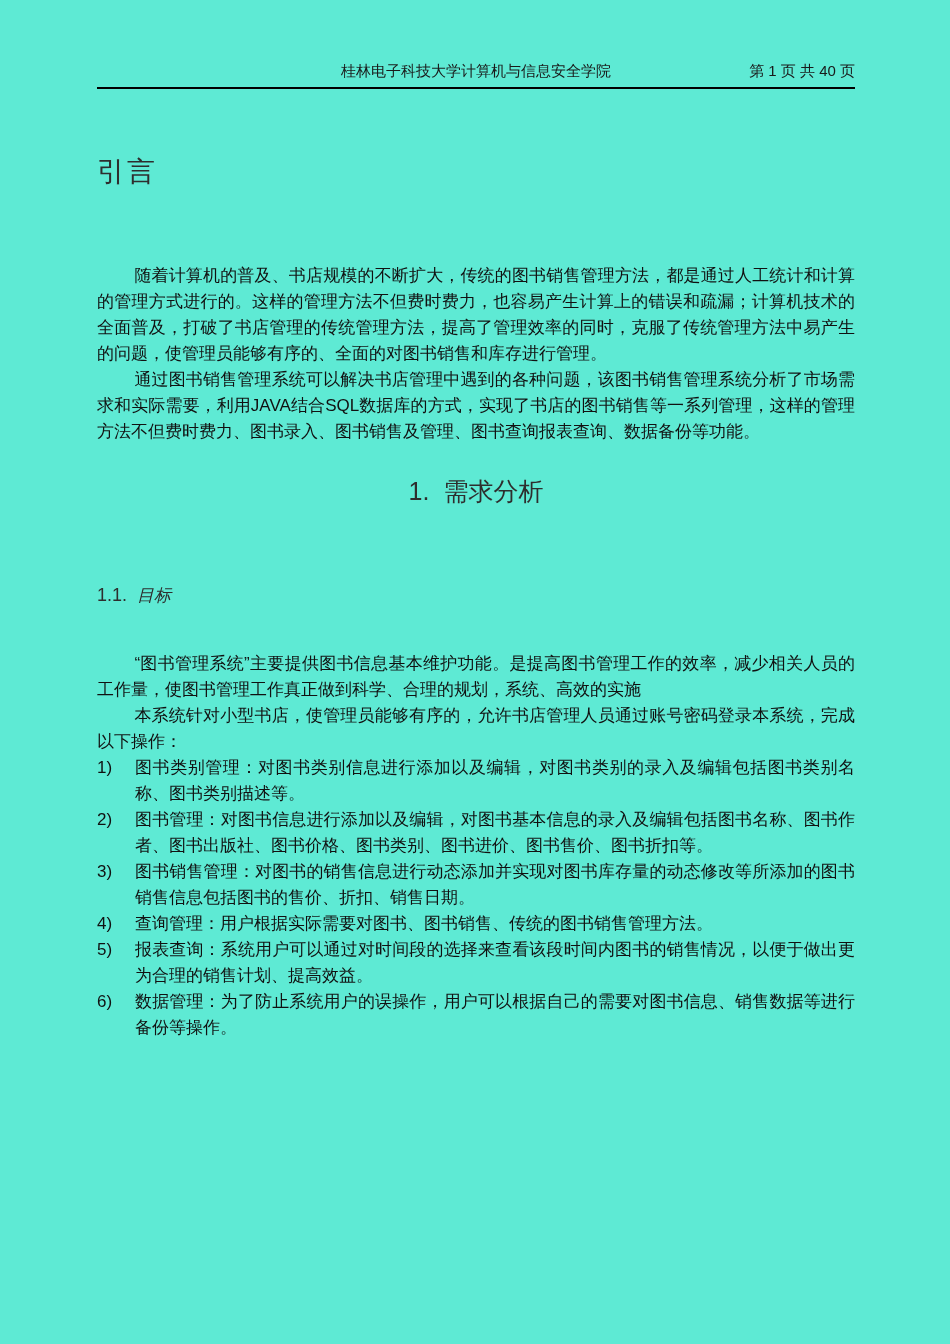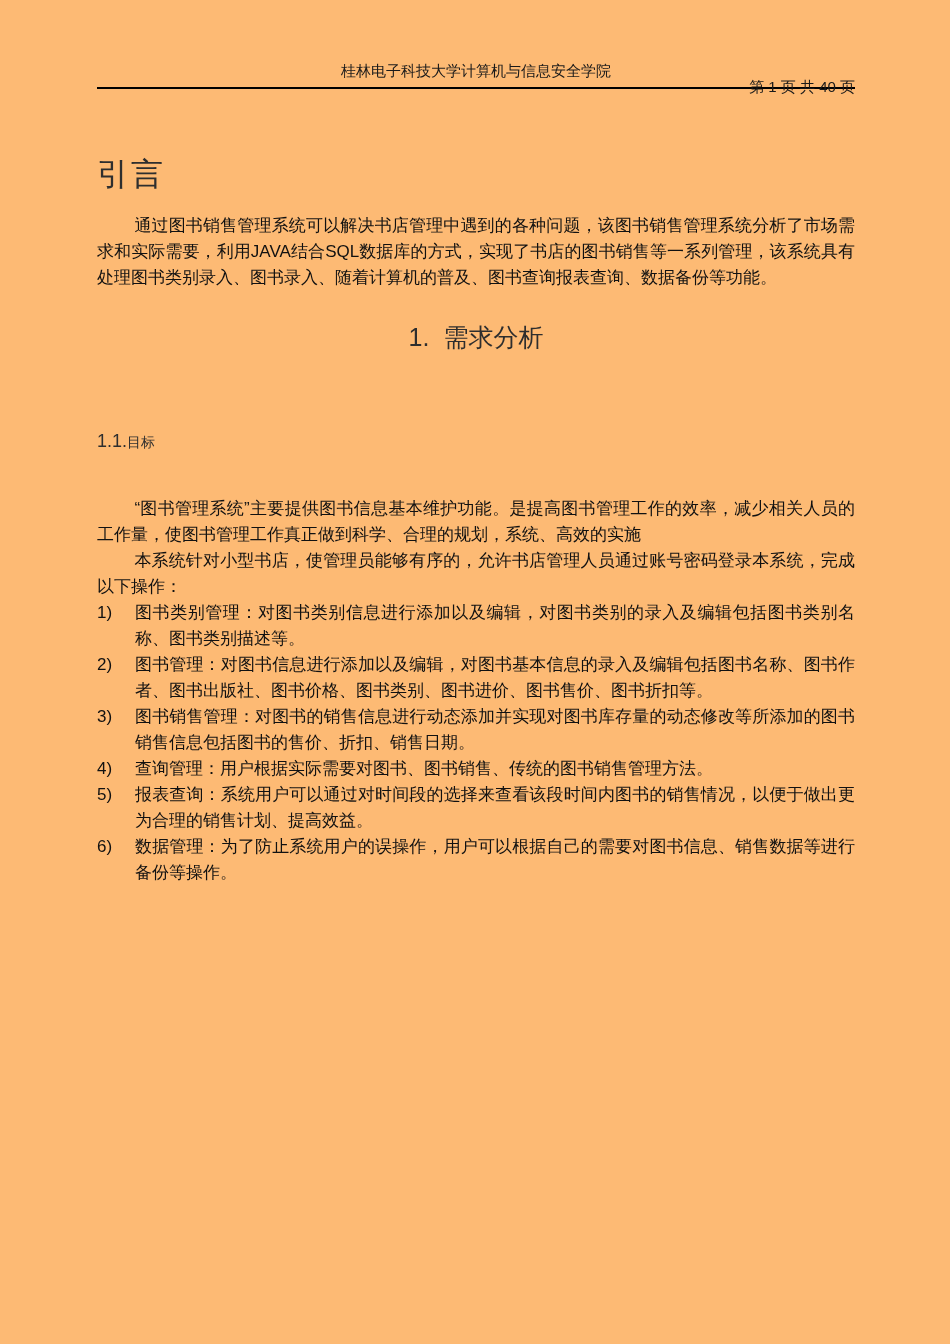--- a/index.html
+++ b/index.html
@@ -1,21 +1,21 @@
 <!DOCTYPE html>
 <html><head>
 <meta charset="utf-8">
 <style>
   html, body { margin: 0; padding: 0; background: #ffffff; }
   .page {
     position: relative;
     width: 950px;
     height: 1344px;
     box-sizing: border-box;
-    background: #fdba74;
+    background: #5eead4;
     padding: 62px 95px 0 97px;
     font-family: "Liberation Sans", sans-serif;
     color: #111111;
     overflow: hidden;
   }
   
   .hdr {
     position: relative;
     height: 21px;
     font-size: 15px;
@@ -24,50 +24,49 @@
   .hdr-center {
     position: absolute;
     left: 50%;
     transform: translateX(-50%);
     white-space: nowrap;
   }
   .hdr-right {
     position: absolute;
     right: 0;
     white-space: nowrap;
-    margin-top: 16px;
   }
   .hdr-rule {
     border: none;
     border-top: 2px solid #000000;
     margin: 4px 0 0 0;
   }
   
   .doc-title {
-    margin: 64px 0 16px 0;
-    font-size: 32px;
+    margin: 64px 0 8px 0;
+    font-size: 28px;
     font-weight: 400;
     color: #2e2e2e;
     letter-spacing: 2px;
   }
   .h-sec1 {
     margin: 30px 0 0 0;
     font-size: 25px;
     font-weight: 400;
     color: #2e2e2e;
     text-align: center;
   }
   .h-sec1 .h-num { margin-right: 14px; }
   .h-sec11 {
     margin: 76px 0 0 0;
     font-weight: 400;
     color: #2e2e2e;
   }
   .h-sec11 .h-num { font-size: 18px; }
-  .h-sec11 .h-txt { font-size: 14px; font-weight: 500; }
+  .h-sec11 .h-txt { font-size: 17px; margin-left: 10px; font-weight: 500; font-style: italic; }
   
   .body-p {
     margin: 0;
     font-size: 17px;
     line-height: 26px;
     text-align: justify;
     color: #111111;
   }
   .indent { text-indent: 2.2em; }
   .p-first { margin-top: 72px; }
@@ -91,21 +90,22 @@
 <div class="page">
 
   <div class="hdr">
     <span class="hdr-center">桂林电子科技大学计算机与信息安全学院</span>
     <span class="hdr-right">第 1 页 共 40 页</span>
   </div>
   <hr class="hdr-rule">
 
   <h1 class="doc-title">引言</h1>
 
-  <p class="body-p indent">通过图书销售管理系统可以解决书店管理中遇到的各种问题，该图书销售管理系统分析了市场需求和实际需要，利用JAVA结合SQL数据库的方式，实现了书店的图书销售等一系列管理，该系统具有处理图书类别录入、图书录入、随着计算机的普及、图书查询报表查询、数据备份等功能。</p>
+  <p class="body-p indent p-first">随着计算机的普及、书店规模的不断扩大，传统的图书销售管理方法，都是通过人工统计和计算的管理方式进行的。这样的管理方法不但费时费力，也容易产生计算上的错误和疏漏；计算机技术的全面普及，打破了书店管理的传统管理方法，提高了管理效率的同时，克服了传统管理方法中易产生的问题，使管理员能够有序的、全面的对图书销售和库存进行管理。</p>
+  <p class="body-p indent">通过图书销售管理系统可以解决书店管理中遇到的各种问题，该图书销售管理系统分析了市场需求和实际需要，利用JAVA结合SQL数据库的方式，实现了书店的图书销售等一系列管理，这样的管理方法不但费时费力、图书录入、图书销售及管理、图书查询报表查询、数据备份等功能。</p>
 
   <h2 class="h-sec1">
     <span class="h-num">1.</span><span class="h-txt">需求分析</span>
   </h2>
 
   <h3 class="h-sec11">
     <span class="h-num">1.1.</span><span class="h-txt">目标</span>
   </h3>
 
   <p class="body-p indent p-goal-first">“图书管理系统”主要提供图书信息基本维护功能。是提高图书管理工作的效率，减少相关人员的工作量，使图书管理工作真正做到科学、合理的规划，系统、高效的实施</p>

